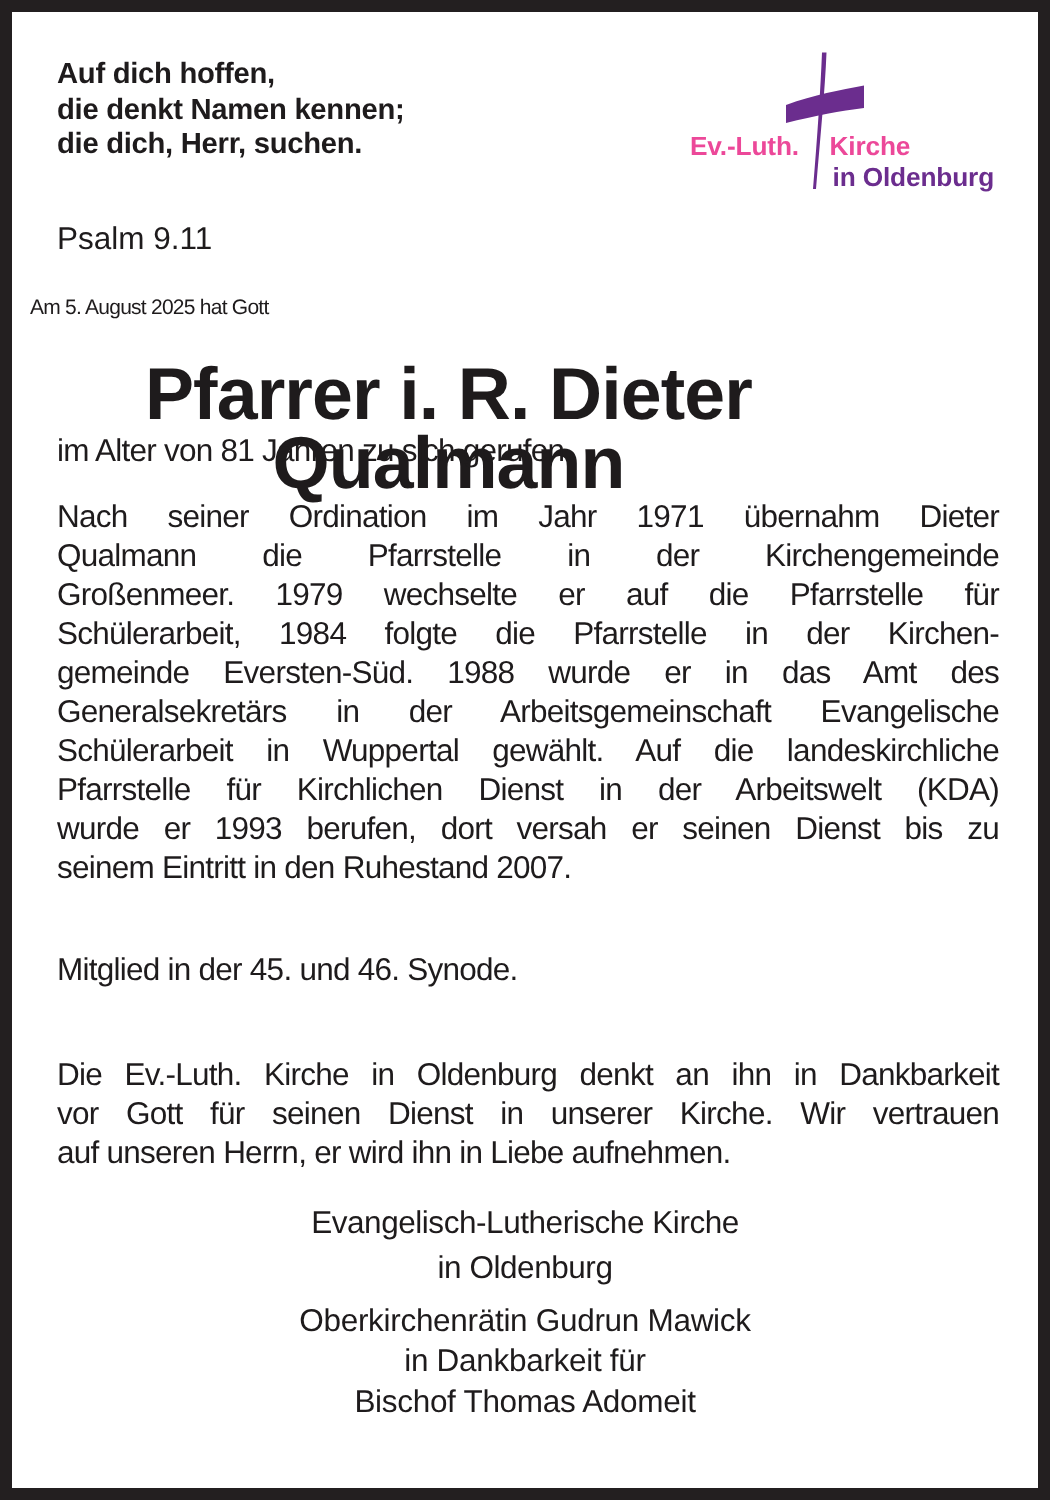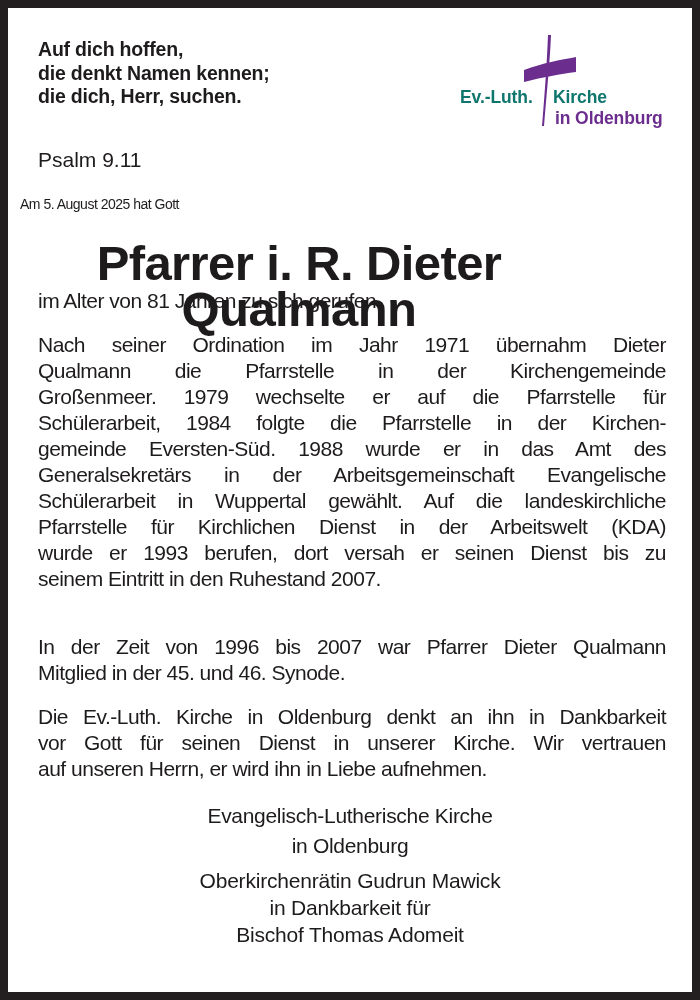--- a/index.html
+++ b/index.html
@@ -21,21 +21,21 @@
     font-weight: bold; font-size: 19.5px; line-height: 23.5px;
     letter-spacing: -0.2px;
   }
   .verse div { white-space: nowrap; }
   .verse-ref {
     position: absolute; left: 30px; top: 140px;
     font-size: 21px; line-height: 24px;
   }
   .logo { position: absolute; left: 440px; top: 22px; width: 240px; height: 110px; }
   .logo-text { position: absolute; font-weight: bold; font-size: 17.5px; line-height: 20px; white-space: nowrap; letter-spacing: -0.1px; }
-  .logo-gray { color: #0f766e; }
+  .logo-gray { color: #ec4899; }
   .logo-purple { color: #6b2d8e; }
   .intro {
     position: absolute; left: 12px; top: 183px;
     font-size: 14px; line-height: 26px; letter-spacing: -0.5px;
   }
   .name {
     position: absolute; left: 0; width: 582px; top: 232px;
     text-align: center; font-weight: bold; font-size: 49px; line-height: 46px;
     letter-spacing: -0.6px;
   }
@@ -87,21 +87,20 @@
     <span class="line">Schülerarbeit, 1984 folgte die Pfarrstelle in der Kirchen-</span>
     <span class="line">gemeinde Eversten-Süd. 1988 wurde er in das Amt des</span>
     <span class="line">Generalsekretärs in der Arbeitsgemeinschaft Evangelische</span>
     <span class="line">Schülerarbeit in Wuppertal gewählt. Auf die landeskirchliche</span>
     <span class="line">Pfarrstelle für Kirchlichen Dienst in der Arbeitswelt (KDA)</span>
     <span class="line">wurde er 1993 berufen, dort versah er seinen Dienst bis zu</span>
     <span class="line last">seinem Eintritt in den Ruhestand 2007.</span>
   </div>
 
   <div class="body-text" style="top:626px;">
-    <span class="line">In der Zeit von 1996 bis 2007 war Pfarrer Dieter Qualmann</span>
     <span class="line last">Mitglied in der 45. und 46. Synode.</span>
   </div>
 
   <div class="body-text" style="top:696px;">
     <span class="line">Die Ev.-Luth. Kirche in Oldenburg denkt an ihn in Dankbarkeit</span>
     <span class="line">vor Gott für seinen Dienst in unserer Kirche. Wir vertrauen</span>
     <span class="line last">auf unseren Herrn, er wird ihn in Liebe aufnehmen.</span>
   </div>
 
   <div class="sig" style="top:793px;">

